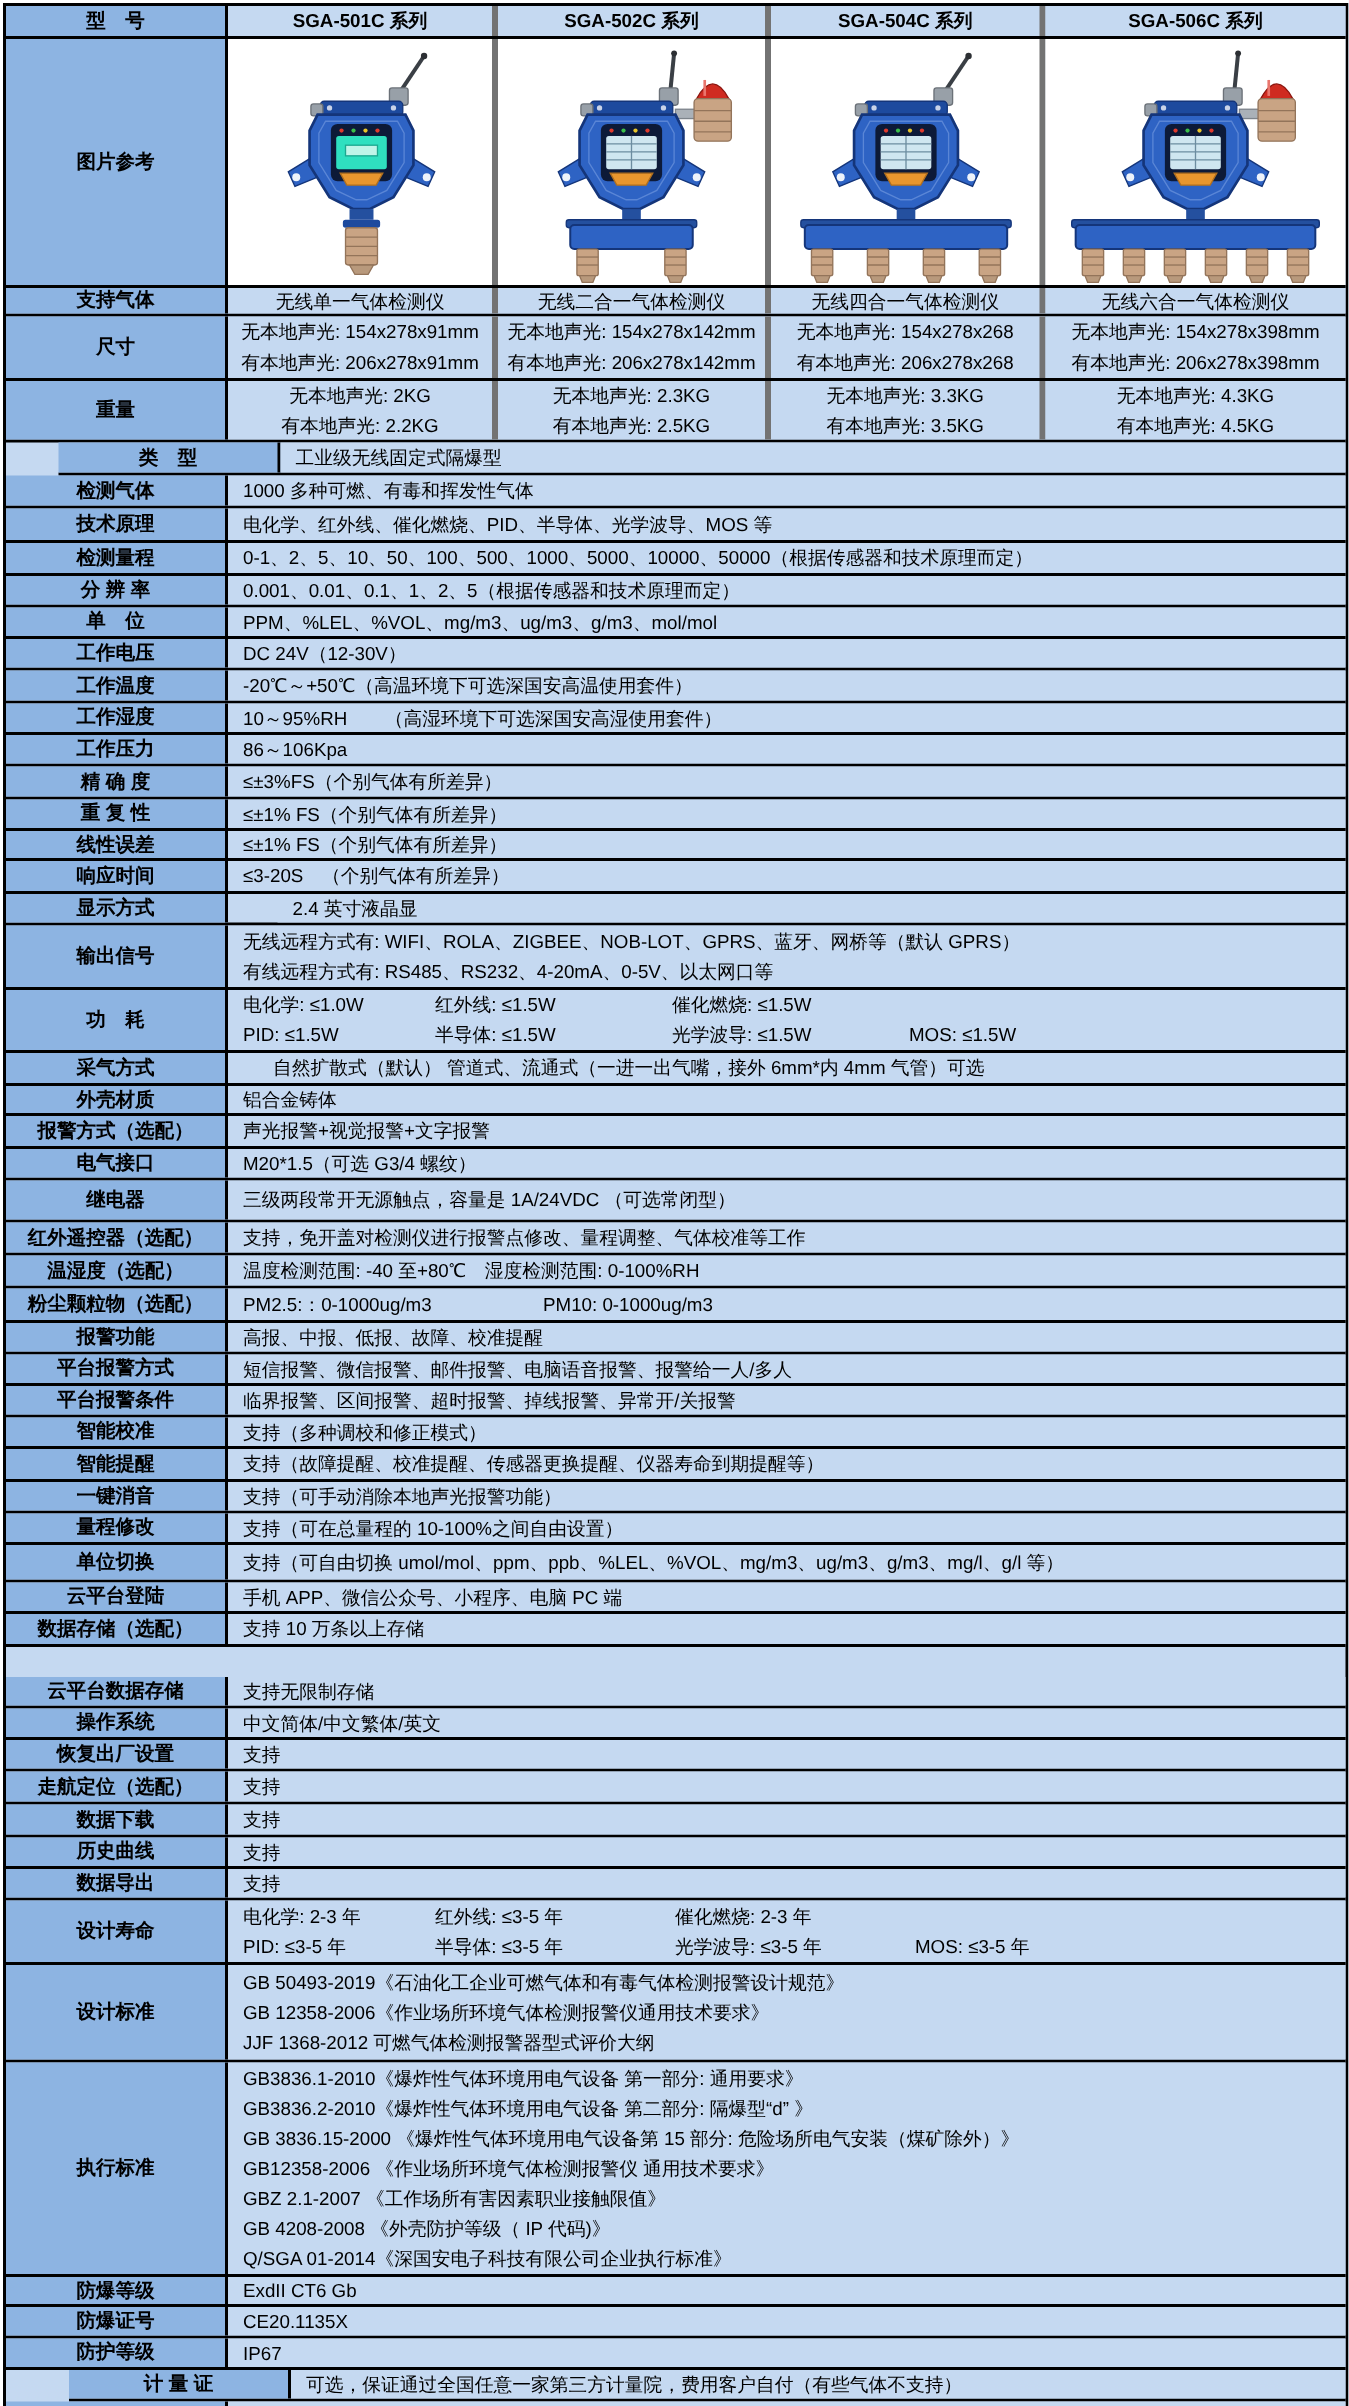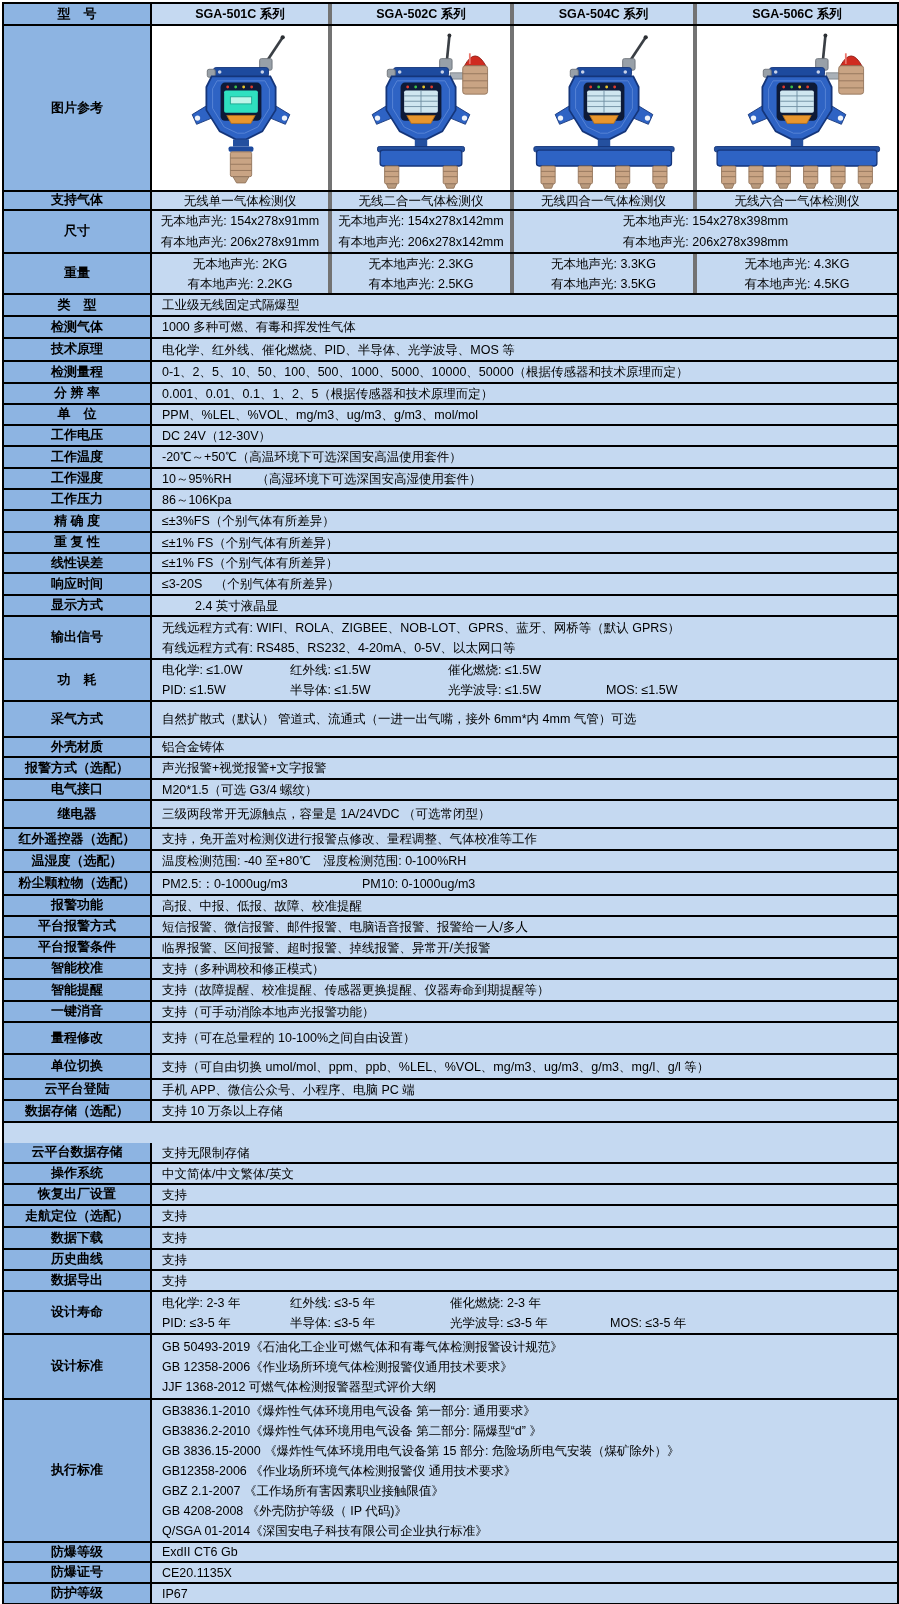--- a/index.html
+++ b/index.html
@@ -258,20 +258,24 @@
       <div class="label">尺寸</div>
       <div class="varea">
         <div class="vcell col c1" style="justify-content: space-evenly;">
           <div class="line cline">无本地声光: 154x278x91mm</div>
           <div class="line cline">有本地声光: 206x278x91mm</div>
         </div>
         <div class="vcell col c2" style="justify-content: space-evenly;">
           <div class="line cline">无本地声光: 154x278x142mm</div>
           <div class="line cline">有本地声光: 206x278x142mm</div>
         </div>
+        <div class="vcell col c3" style="justify-content: space-evenly;">
+          <div class="line cline">无本地声光: 154x278x268</div>
+          <div class="line cline">有本地声光: 206x278x268</div>
+        </div>
         <div class="vcell col c4" style="justify-content: space-evenly;">
           <div class="line cline">无本地声光: 154x278x398mm</div>
           <div class="line cline">有本地声光: 206x278x398mm</div>
         </div>
       </div>
     </div>
     <div class="row" style="height: 41px;">
       <div class="label">重量</div>
       <div class="varea">
         <div class="vcell col c1" style="justify-content: space-evenly;">
@@ -285,21 +289,21 @@
         <div class="vcell col c3" style="justify-content: space-evenly;">
           <div class="line cline">无本地声光: 3.3KG</div>
           <div class="line cline">有本地声光: 3.5KG</div>
         </div>
         <div class="vcell col c4" style="justify-content: space-evenly;">
           <div class="line cline">无本地声光: 4.3KG</div>
           <div class="line cline">有本地声光: 4.5KG</div>
         </div>
       </div>
     </div>
-    <div class="row" style="height: 22px;">
+    <div class="row" style="height: 22px; margin-left: 35px;">
       <div class="label">类　型</div>
       <div class="varea">
         <div class="vcell full">
           <div class="line"><span class="seg">工业级无线固定式隔爆型</span></div>
         </div>
       </div>
     </div>
     <div class="row" style="height: 22px;">
       <div class="label">检测气体</div>
       <div class="varea">
@@ -423,21 +427,21 @@
     </div>
     <div class="row" style="height: 42px;">
       <div class="label">功　耗</div>
       <div class="varea">
         <div class="vcell full">
           <div class="line"><span class="seg" style="width: 128px;">电化学: ≤1.0W</span><span class="seg" style="width: 158px;">红外线: ≤1.5W</span><span class="seg">催化燃烧: ≤1.5W</span></div>
           <div class="line"><span class="seg" style="width: 128px;">PID: ≤1.5W</span><span class="seg" style="width: 158px;">半导体: ≤1.5W</span><span class="seg" style="width: 158px;">光学波导: ≤1.5W</span><span class="seg">MOS: ≤1.5W</span></div>
         </div>
       </div>
     </div>
-    <div class="row" style="height: 36px;">
+    <div class="row" style="height: 22px; gap: 20px;">
       <div class="label">采气方式</div>
       <div class="varea">
         <div class="vcell full">
           <div class="line"><span class="seg">自然扩散式（默认） 管道式、流通式（一进一出气嘴，接外 6mm*内 4mm 气管）可选</span></div>
         </div>
       </div>
     </div>
     <div class="row" style="height: 20px;">
       <div class="label">外壳材质</div>
       <div class="varea">
@@ -535,21 +539,21 @@
       </div>
     </div>
     <div class="row" style="height: 21px;">
       <div class="label">一键消音</div>
       <div class="varea">
         <div class="vcell full">
           <div class="line"><span class="seg">支持（可手动消除本地声光报警功能）</span></div>
         </div>
       </div>
     </div>
-    <div class="row" style="height: 32px;">
+    <div class="row" style="height: 21px;">
       <div class="label">量程修改</div>
       <div class="varea">
         <div class="vcell full">
           <div class="line"><span class="seg">支持（可在总量程的 10-100%之间自由设置）</span></div>
         </div>
       </div>
     </div>
     <div class="row" style="height: 25px;">
       <div class="label">单位切换</div>
       <div class="varea">

